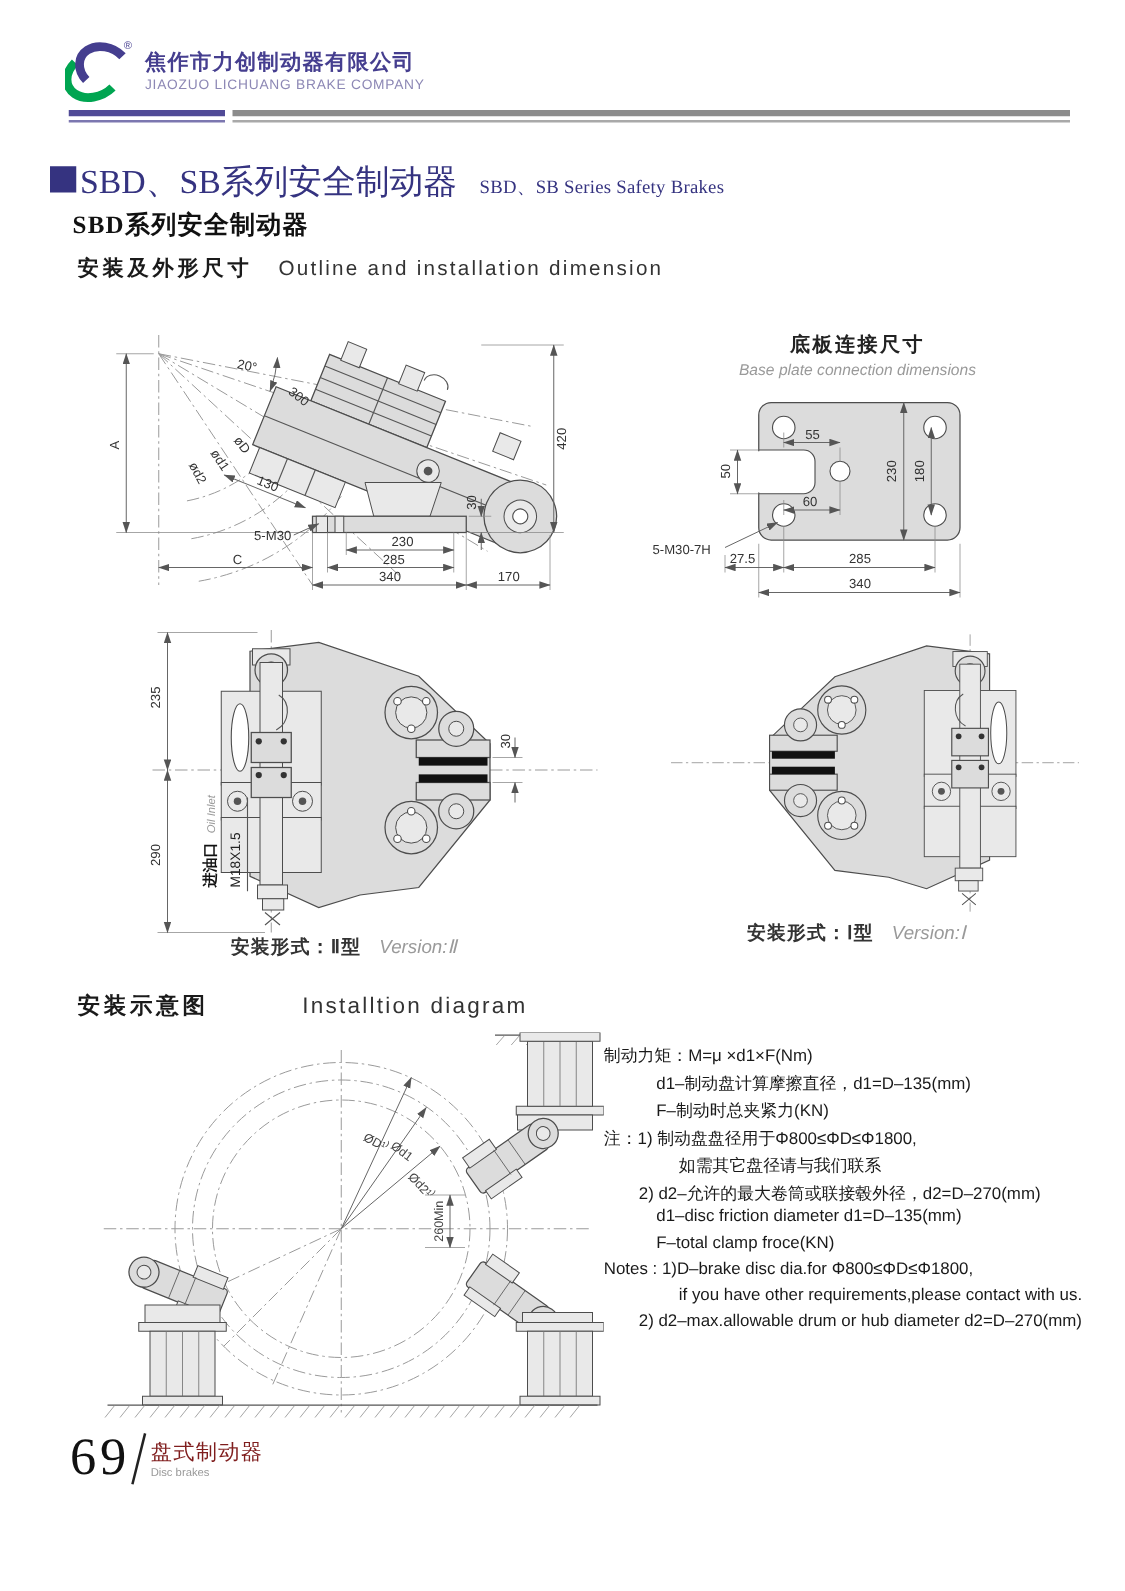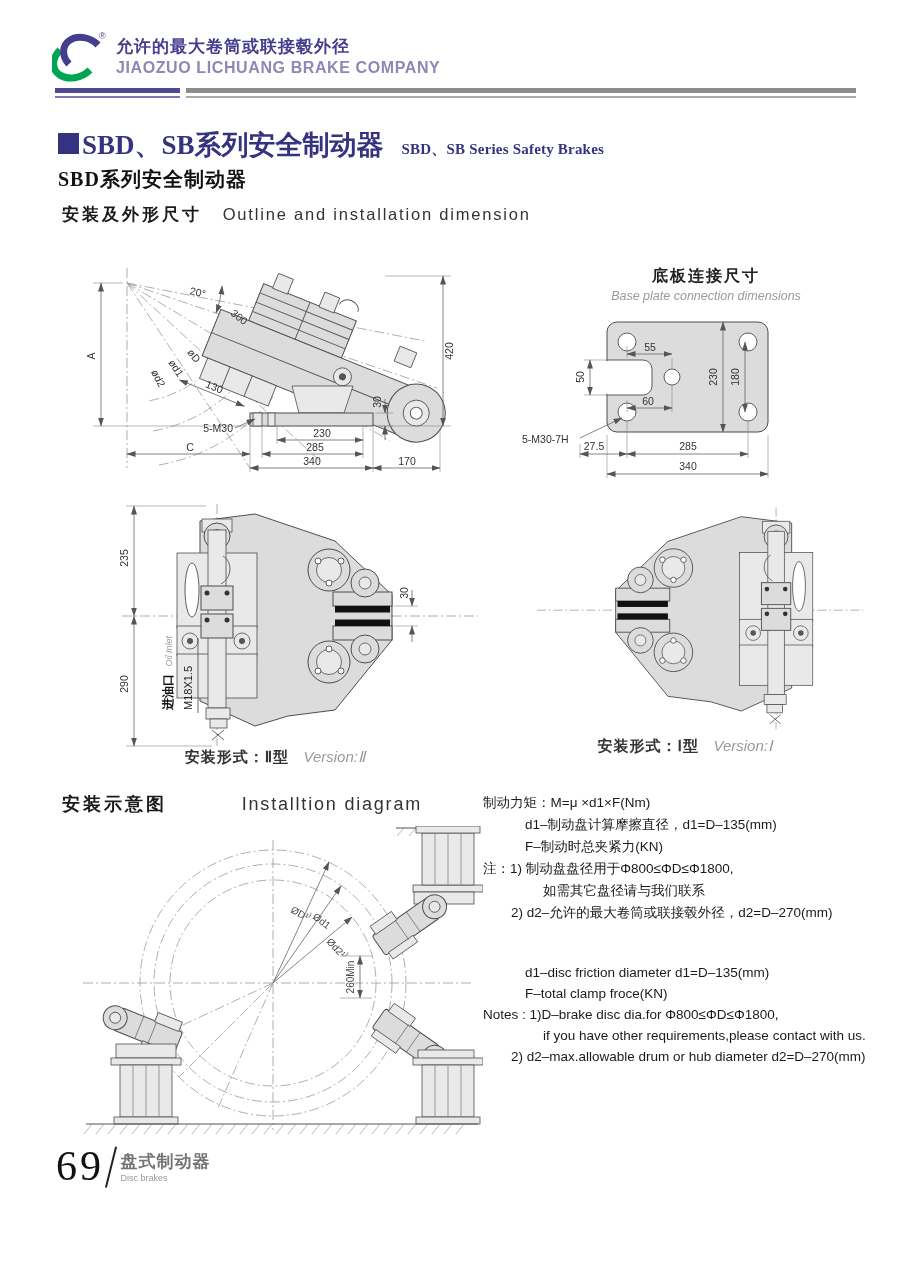--- a/index.html
+++ b/index.html
@@ -2,55 +2,55 @@
 <html><head>
 <meta charset="utf-8">
 <style>
   html,body{margin:0;padding:0;background:#fff;}
   .page{position:relative;width:900px;height:1273px;background:#fff;overflow:hidden;
         font-family:"Liberation Sans",sans-serif;color:#222;}
   .abs{position:absolute;}
 
   
   .company-cn{font-size:17px;font-weight:bold;color:#453e8f;letter-spacing:1px;font-family:"Liberation Sans",sans-serif;}
-  .company-en{font-size:16px;color:#8d88b5;letter-spacing:0.6px;margin-top:1px;font-weight:bold;}
+  .company-en{font-size:11px;color:#8d88b5;letter-spacing:0.6px;margin-top:1px;}
   .rule-thick{position:absolute;top:88px;height:5px;}
   .rule-thin{position:absolute;top:96px;height:1.5px;}
   .seg-purple{position:absolute;left:0;top:0;height:100%;width:125px;background:#504a96;}
   .seg-gray{position:absolute;left:131px;top:0;height:100%;width:670px;background:#8c8c8c;}
 
   
-  .h1{left:58px;top:127px;font-family:"Liberation Serif",serif;font-weight:bold;color:#353380;font-size:27px;white-space:nowrap;}
+  .h1{left:40px;top:127px;font-family:"Liberation Serif",serif;font-weight:normal;color:#353380;font-size:27px;white-space:nowrap;}
   .h1 .sq{display:inline-block;width:21px;height:21px;background:#353380;margin-right:3px;}
   .h1 .en{font-size:15px;margin-left:18px;letter-spacing:0.2px;}
   .h2{left:58px;top:166px;font-family:"Liberation Serif",serif;font-weight:bold;color:#111;font-size:20px;letter-spacing:1px;}
   .sechead{font-size:17px;color:#1a1a1a;white-space:nowrap;}
   .sechead .cn{font-weight:bold;letter-spacing:3px;}
   .sechead .en{font-weight:normal;letter-spacing:1.8px;margin-left:16px;color:#333;font-size:16.5px;}
 
   
-  .bp-title{left:556px;top:266px;width:300px;text-align:center;}
+  .bp-title{left:536px;top:266px;width:300px;text-align:center;}
   .bp-title .cn{font-size:16px;font-weight:bold;letter-spacing:2px;color:#222;}
   .bp-title .en{font-size:12.5px;font-style:italic;color:#9a9a9a;margin-top:2px;}
   .cap{width:280px;text-align:center;white-space:nowrap;}
   .cap .cn{font-size:15px;font-weight:bold;color:#333;letter-spacing:1px;}
   .cap .en{font-size:15px;font-style:italic;color:#9a9a9a;margin-left:10px;}
 
   
-  .fm{left:483px;top:792px;width:415px;font-size:13.5px;color:#1a1a1a;}
+  .fm{left:483px;top:834px;width:415px;font-size:13.5px;color:#1a1a1a;}
   .fm .ln{height:22px;line-height:22px;white-space:nowrap;}
   .fm.en{top:962px;}
   .fm.en .ln{height:21px;line-height:21px;}
   .i1{padding-left:42px;} .i1b{padding-left:28px;} .i2{padding-left:60px;}
 
   
   .footer{left:56px;top:1146px;display:flex;align-items:flex-start;}
   .pagenum{font-family:"Liberation Serif",serif;font-size:42px;line-height:40px;color:#111;letter-spacing:3px;}
   .fslash{width:1.5px;height:42px;background:#222;transform:rotate(14deg);margin:0 9px 0 6px;}
-  .fcn{font-size:17px;font-weight:bold;color:#737373;letter-spacing:1px;margin-top:4px;text-align:right;}
+  .fcn{font-size:17px;font-weight:normal;color:#7f1d1d;letter-spacing:1px;margin-top:4px;text-align:right;}
   .fen{font-size:9px;color:#999;margin-top:0;}
 
   
   svg .cl{stroke:#9a9a9a;stroke-width:0.8;fill:none;stroke-dasharray:10 3 2 3;}
   svg .dim{stroke:#666;stroke-width:0.8;fill:none;}
   svg .ext{stroke:#888;stroke-width:0.6;fill:none;}
   svg .body{fill:#dcdcdc;stroke:#4d4d4d;stroke-width:1;}
   svg .body2{fill:#e9e9e9;stroke:#4d4d4d;stroke-width:0.8;}
   svg .hole{fill:#fff;stroke:#4d4d4d;stroke-width:0.9;}
   svg .blk{fill:#111;stroke:none;}
@@ -64,21 +64,21 @@
 <div class="page">
 
   <div class="abs" style="left:52px;top:30px;">
     <div style="display:flex;align-items:center;">
       <svg width="56" height="52" viewBox="0 0 56 52">
         <path d="M8,20 A17,13 -25 1 0 38,40" stroke="#00a551" stroke-width="7" fill="none"></path>
         <path d="M46,15 A15,12 25 1 0 17,34" stroke="#453e8f" stroke-width="7" fill="none"></path>
         <text x="47" y="9" font-size="9" fill="#453e8f">®</text>
       </svg>
       <div style="margin-left:8px;">
-        <div class="company-cn">允许的最大卷筒或联接毂外径</div>
+        <div class="company-cn">焦作市力创制动器有限公司</div>
         <div class="company-en">JIAOZUO LICHUANG BRAKE COMPANY</div>
       </div>
     </div>
   </div>
   <div class="rule-thick" style="left:55px;width:800px;">
     <span class="seg-purple"></span>
       <span class="seg-gray"></span>
   </div>
   <div class="rule-thin" style="left:55px;width:800px;">
     <span class="seg-purple" style="opacity:.75;"></span>

